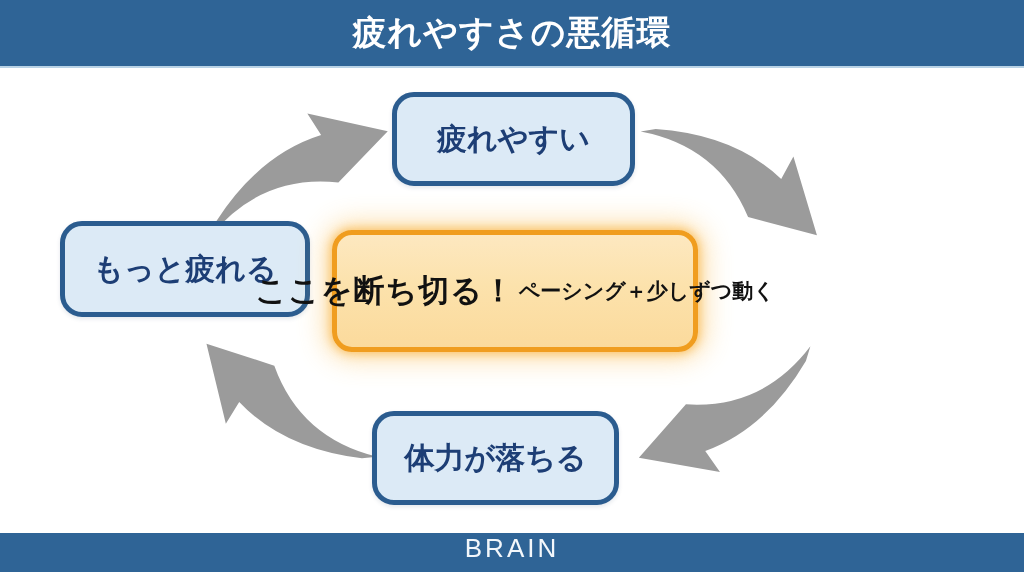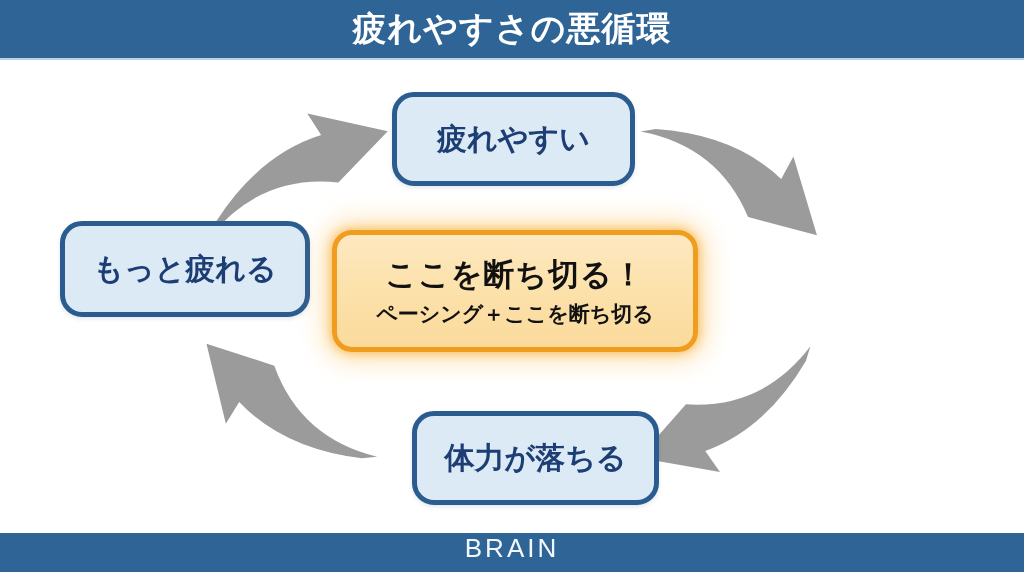--- a/index.html
+++ b/index.html
@@ -12,21 +12,21 @@
     --center-glow:rgba(247,166,37,.55);
     --arrow-gray:#9b9b9b;
   }
   *{margin:0;padding:0;box-sizing:border-box;}
   html,body{width:1024px;height:572px;overflow:hidden;}
   body{font-family:"Liberation Sans","DejaVu Sans",sans-serif;background:#ffffff;}
   .page{position:relative;width:1024px;height:572px;background:#ffffff;}
 
   
   .header-bar{
-    position:absolute;left:0;top:0;width:1024px;height:60px;
+    position:absolute;left:0;top:0;width:1024px;height:68px;
     background:var(--bar-blue);
     border-bottom:2px solid #b9d3e6;
     display:flex;align-items:center;justify-content:center;
   }
   .header-bar .title{
     color:#ffffff;font-size:34px;font-weight:700;letter-spacing:1px;
   }
   .footer-bar{
     position:absolute;left:0;top:533px;width:1024px;height:39px;
     background:var(--bar-blue);
@@ -47,30 +47,30 @@
     border:5px solid var(--node-border);
     border-radius:22px;
     display:flex;align-items:center;justify-content:center;
     box-shadow:0 2px 4px rgba(30,60,100,.12);
   }
   .node .label{
     color:var(--node-text);font-size:30px;font-weight:700;white-space:nowrap;
   }
   .node-top{left:392px;top:92px;width:243px;height:94px;}
   .node-right{left:720px;top:237px;width:252px;height:96px;}
-  .node-bottom{left:412px;top:411px;width:247px;height:94px;}
+  .node-bottom{left:372px;top:411px;width:247px;height:94px;}
   .node-left{left:60px;top:221px;width:250px;height:96px;}
 
   .center-callout{
     position:absolute;left:332px;top:230px;width:366px;height:122px;
     background:linear-gradient(180deg,#fde8c0 0%,var(--center-fill) 45%,#fbda9c 100%);
     border:5px solid var(--center-border);
     border-radius:20px;
     box-shadow:0 0 10px 2px var(--center-glow),0 0 26px 8px rgba(250,190,80,.45);
-    display:flex;flex-direction:column;align-items:center;justify-content:center;
+    display:flex;flex-direction:row;align-items:center;justify-content:center;
     gap:4px;
   }
   .center-callout .c-title{
     color:#111111;font-size:31px;font-weight:800;letter-spacing:1px;white-space:nowrap;
   }
   .center-callout .c-sub{
     color:#111111;font-size:21px;font-weight:700;white-space:nowrap;
   }
 </style>
 </head>
@@ -102,21 +102,21 @@
     <div class="node node-bottom">
       <span class="label">体力が落ちる</span>
     </div>
 
     <div class="node node-left">
       <span class="label">もっと疲れる</span>
     </div>
 
     <div class="center-callout">
       <div class="c-title">ここを断ち切る！</div>
-      <div class="c-sub">ペーシング＋ここを断ち切る</div>
+      <div class="c-sub">ペーシング＋少しずつ動く</div>
     </div>
 
   </div>
 
   <div class="footer-bar">
     <div class="brand">BRAIN</div>
   </div>
 
 </div>
 

